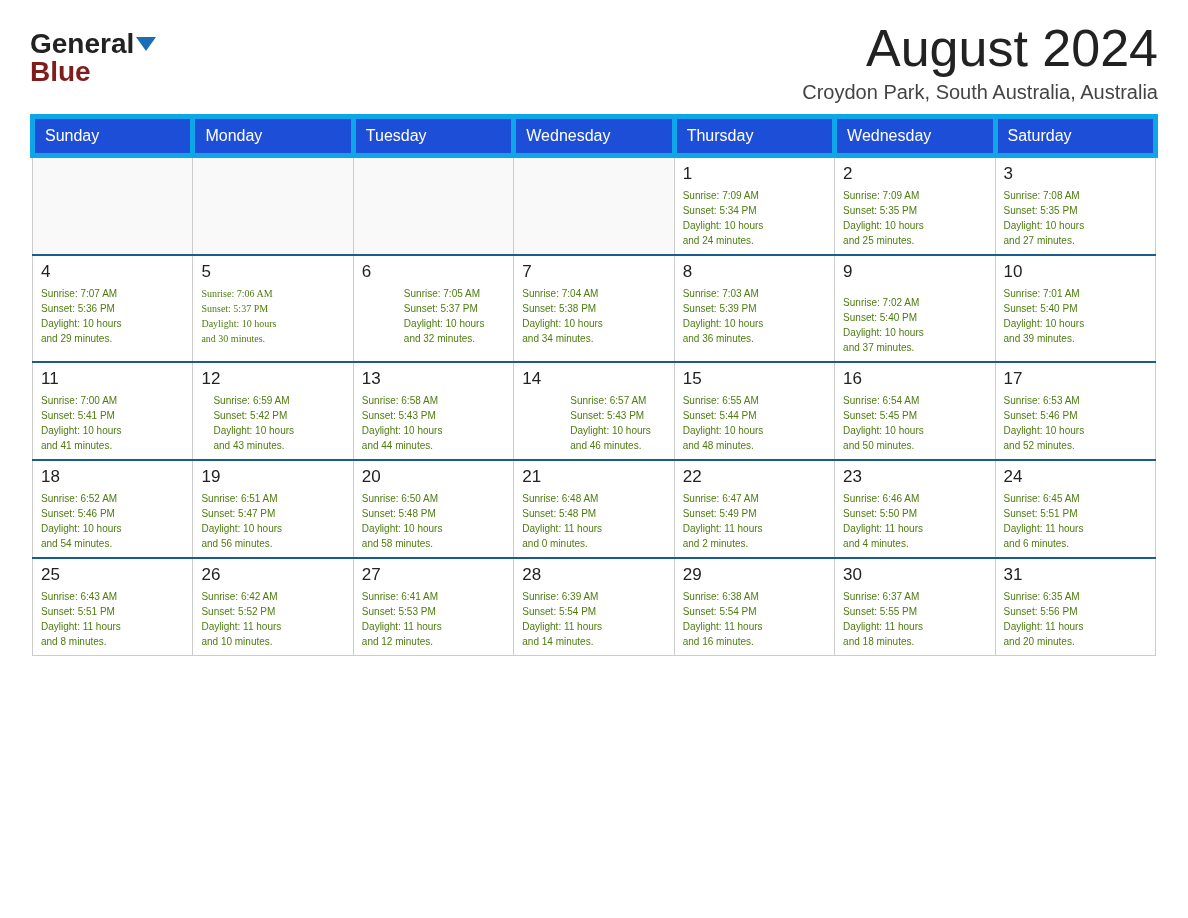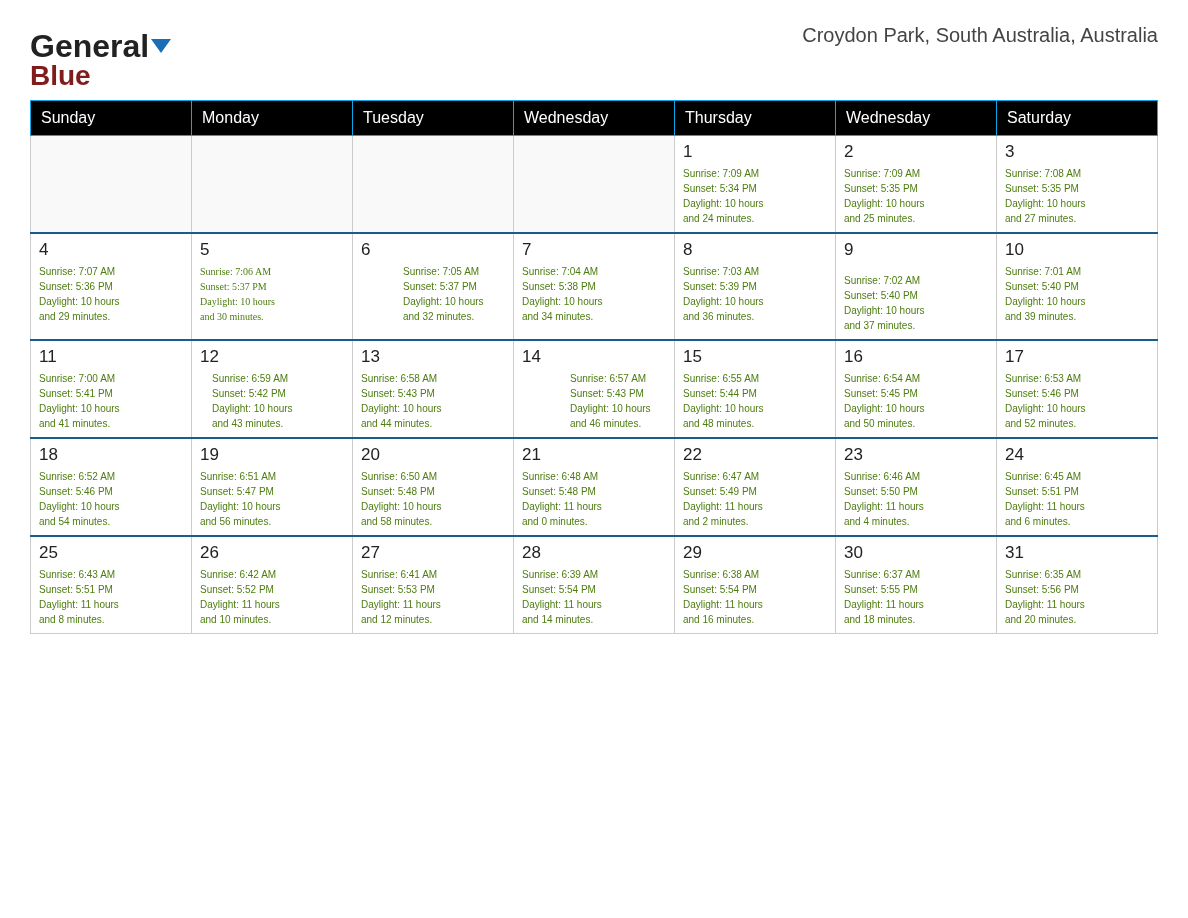--- a/index.html
+++ b/index.html
@@ -17,21 +17,21 @@
       align-items: flex-start;
       margin-bottom: 10px;
     }
     .logo {
       display: flex;
       flex-direction: column;
       align-items: flex-start;
       margin-top: 10px;
     }
     .logo-text {
-      font-size: 32px;
+      font-size: 28px;
       font-weight: bold;
       color: #222;
       line-height: 1;
     }
     .logo-triangle {
       display: inline-block;
       width: 0;
       height: 0;
       border-left: 10px solid transparent;
       border-right: 10px solid transparent;
@@ -52,27 +52,27 @@
       font-size: 20px;
       color: #444;
       margin-top: 4px;
     }
     .calendar {
       width: 100%;
       border-collapse: collapse;
       margin-top: 8px;
     }
     .calendar th {
-      background-color: #000000;
+      background-color: #1d4ed8;
       color: #fff;
       font-size: 16px;
       font-weight: normal;
       padding: 8px 10px;
       text-align: left;
-      border: 1px solid #0ea5e9;
+      border: 5px solid #0ea5e9;
     }
     .calendar td {
       vertical-align: top;
       border: 1px solid #ccc;
       padding: 6px 8px;
       width: 14.28%;
       min-height: 100px;
       font-size: 13px;
       color: #333;
     }
@@ -103,20 +103,21 @@
 
 <div class="header-area">
   <div class="logo">
     <div style="display:flex;align-items:center;">
       <span class="logo-text">General</span>
       <span class="logo-triangle"></span>
     </div>
     <span class="logo-text" style="color:#7f1d1d;font-size:28px;">Blue</span>
   </div>
   <div class="title-area">
+    <div class="month-title">August 2024</div>
     <div class="location-title">Croydon Park, South Australia, Australia</div>
   </div>
 </div>
 
 <table class="calendar">
   <thead>
     <tr>
     <th>Sunday</th>
         <th>Monday</th>
         <th>Tuesday</th>

